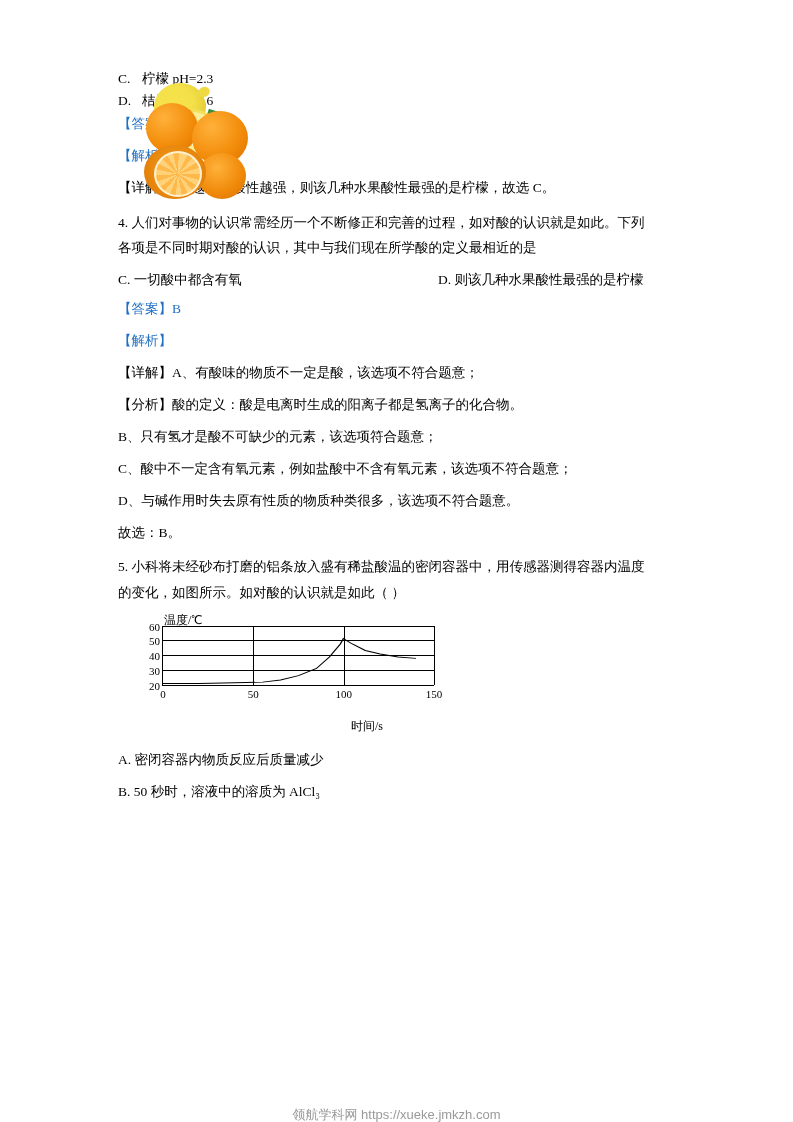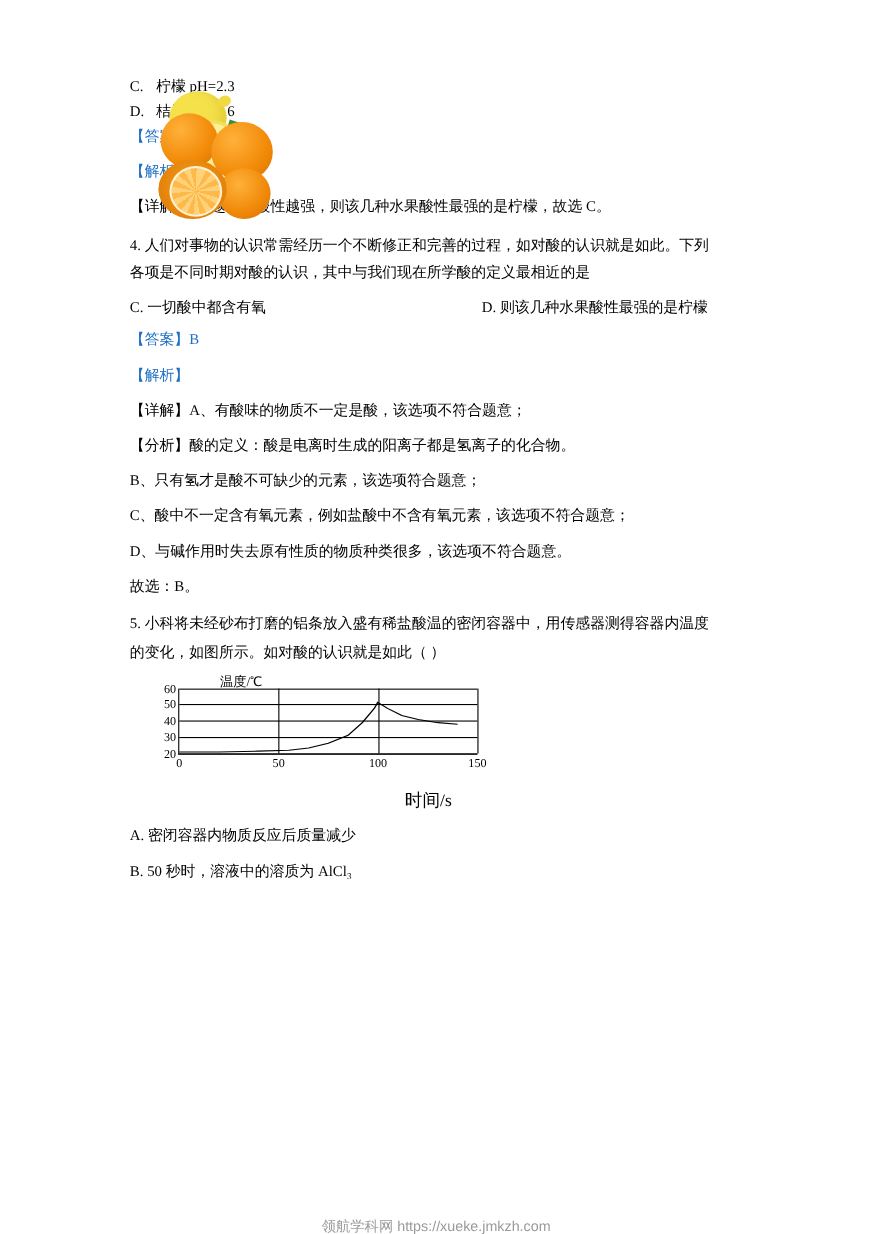--- a/index.html
+++ b/index.html
@@ -168,27 +168,26 @@
     height: 122px;
     width: 330px;
     left: 12px;
   }
   .chart-ylabel {
     position: absolute;
     left: 34px;
     top: -2px;
     font-size: 12px;
     white-space: nowrap;
-    margin-left: 36px;
   }
   .chart-xlabel {
     position: absolute;
-    left: 238px;
+    left: 221px;
     top: 104px;
-    font-size: 16px;
+    font-size: 12px;
   }
   .plot {
     position: absolute;
     left: 32px;
     top: 12px;
     width: 272px;
     height: 60px;
     border-left: 1.6px solid #000;
     border-bottom: 1.6px solid #000;
     box-sizing: border-box;

